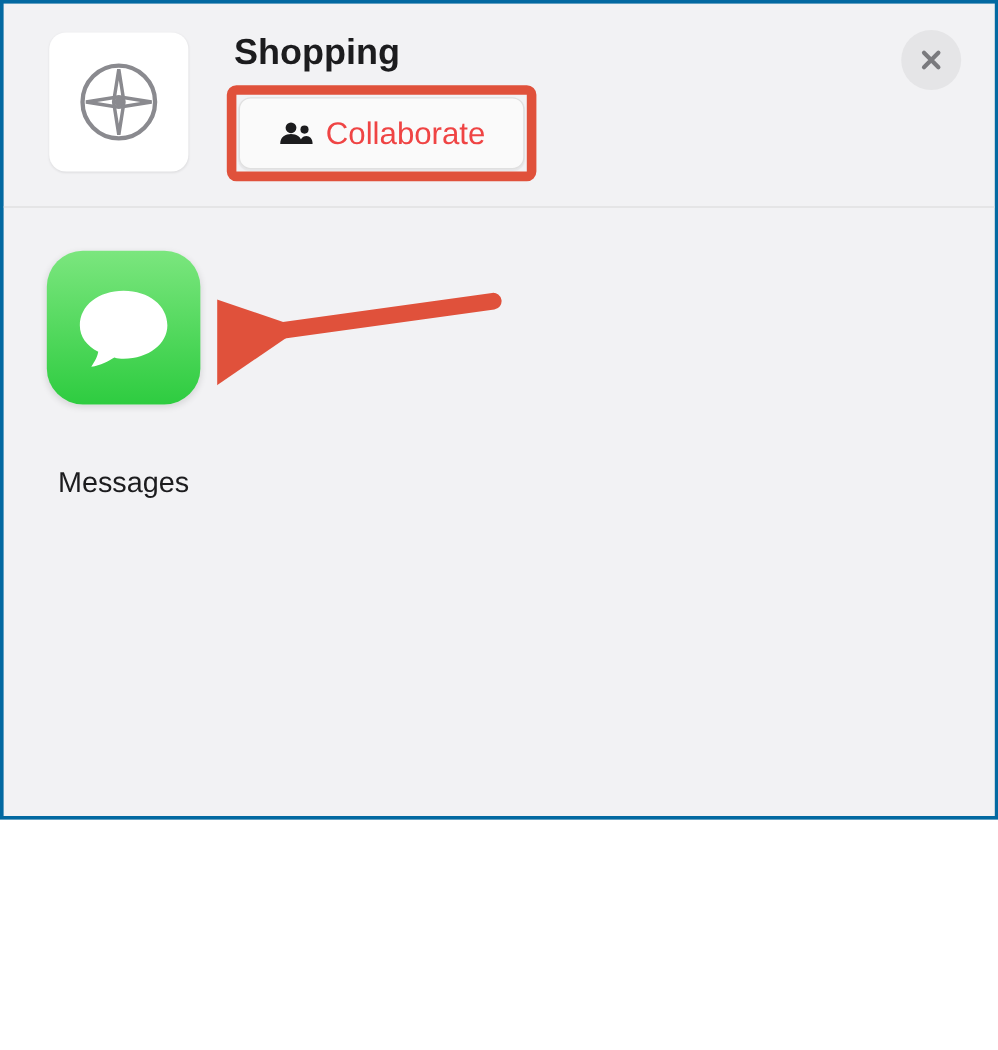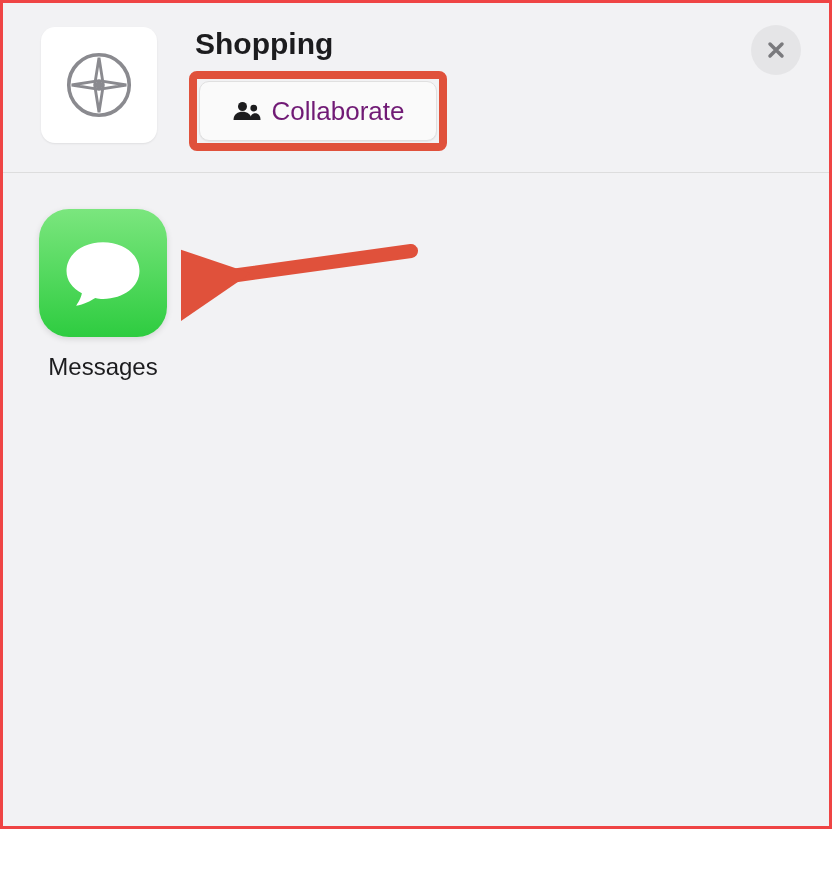--- a/index.html
+++ b/index.html
@@ -9,22 +9,22 @@
   }
   body {
     font-family: -apple-system, BlinkMacSystemFont, "Segoe UI", Helvetica, Arial, sans-serif;
     background: #fff;
     width: 832px;
     height: 875px;
     overflow: hidden;
   }
   .outer {
     width: 832px;
-    height: 829px;
-    border: 3px solid #ef4444;
+    height: 683px;
+    border: 3px solid #0369a1;
     background: #f2f2f4;
     position: relative;
     display: flex;
     flex-direction: column;
   }
   .header {
     height: 170px;
     flex: 0 0 170px;
     padding: 18px 22px 12px 38px;
     display: flex;
@@ -81,21 +81,21 @@
     right: 10px;
     bottom: 10px;
     background: #fafafa;
     border: 1px solid #e0e0e0;
     border-radius: 10px;
     display: flex;
     align-items: center;
     justify-content: center;
     gap: 10px;
     font-size: 26px;
-    color: #701a75;
+    color: #ef4444;
     cursor: pointer;
     box-shadow: 0 1px 1px rgba(0,0,0,0.05);
   }
   .collab-btn svg {
     width: 30px;
     height: 22px;
   }
   .close-btn {
     position: absolute;
     top: 22px;
@@ -118,20 +118,21 @@
     display: flex;
     align-items: flex-start;
     gap: 56px;
   }
   .app-item {
     width: 128px;
     display: flex;
     flex-direction: column;
     align-items: center;
     cursor: pointer;
+    gap: 36px;
   }
   .app-icon {
     width: 128px;
     height: 128px;
     border-radius: 30px;
     display: flex;
     align-items: center;
     justify-content: center;
     box-shadow: 0 2px 6px rgba(0,0,0,0.12);
   }

